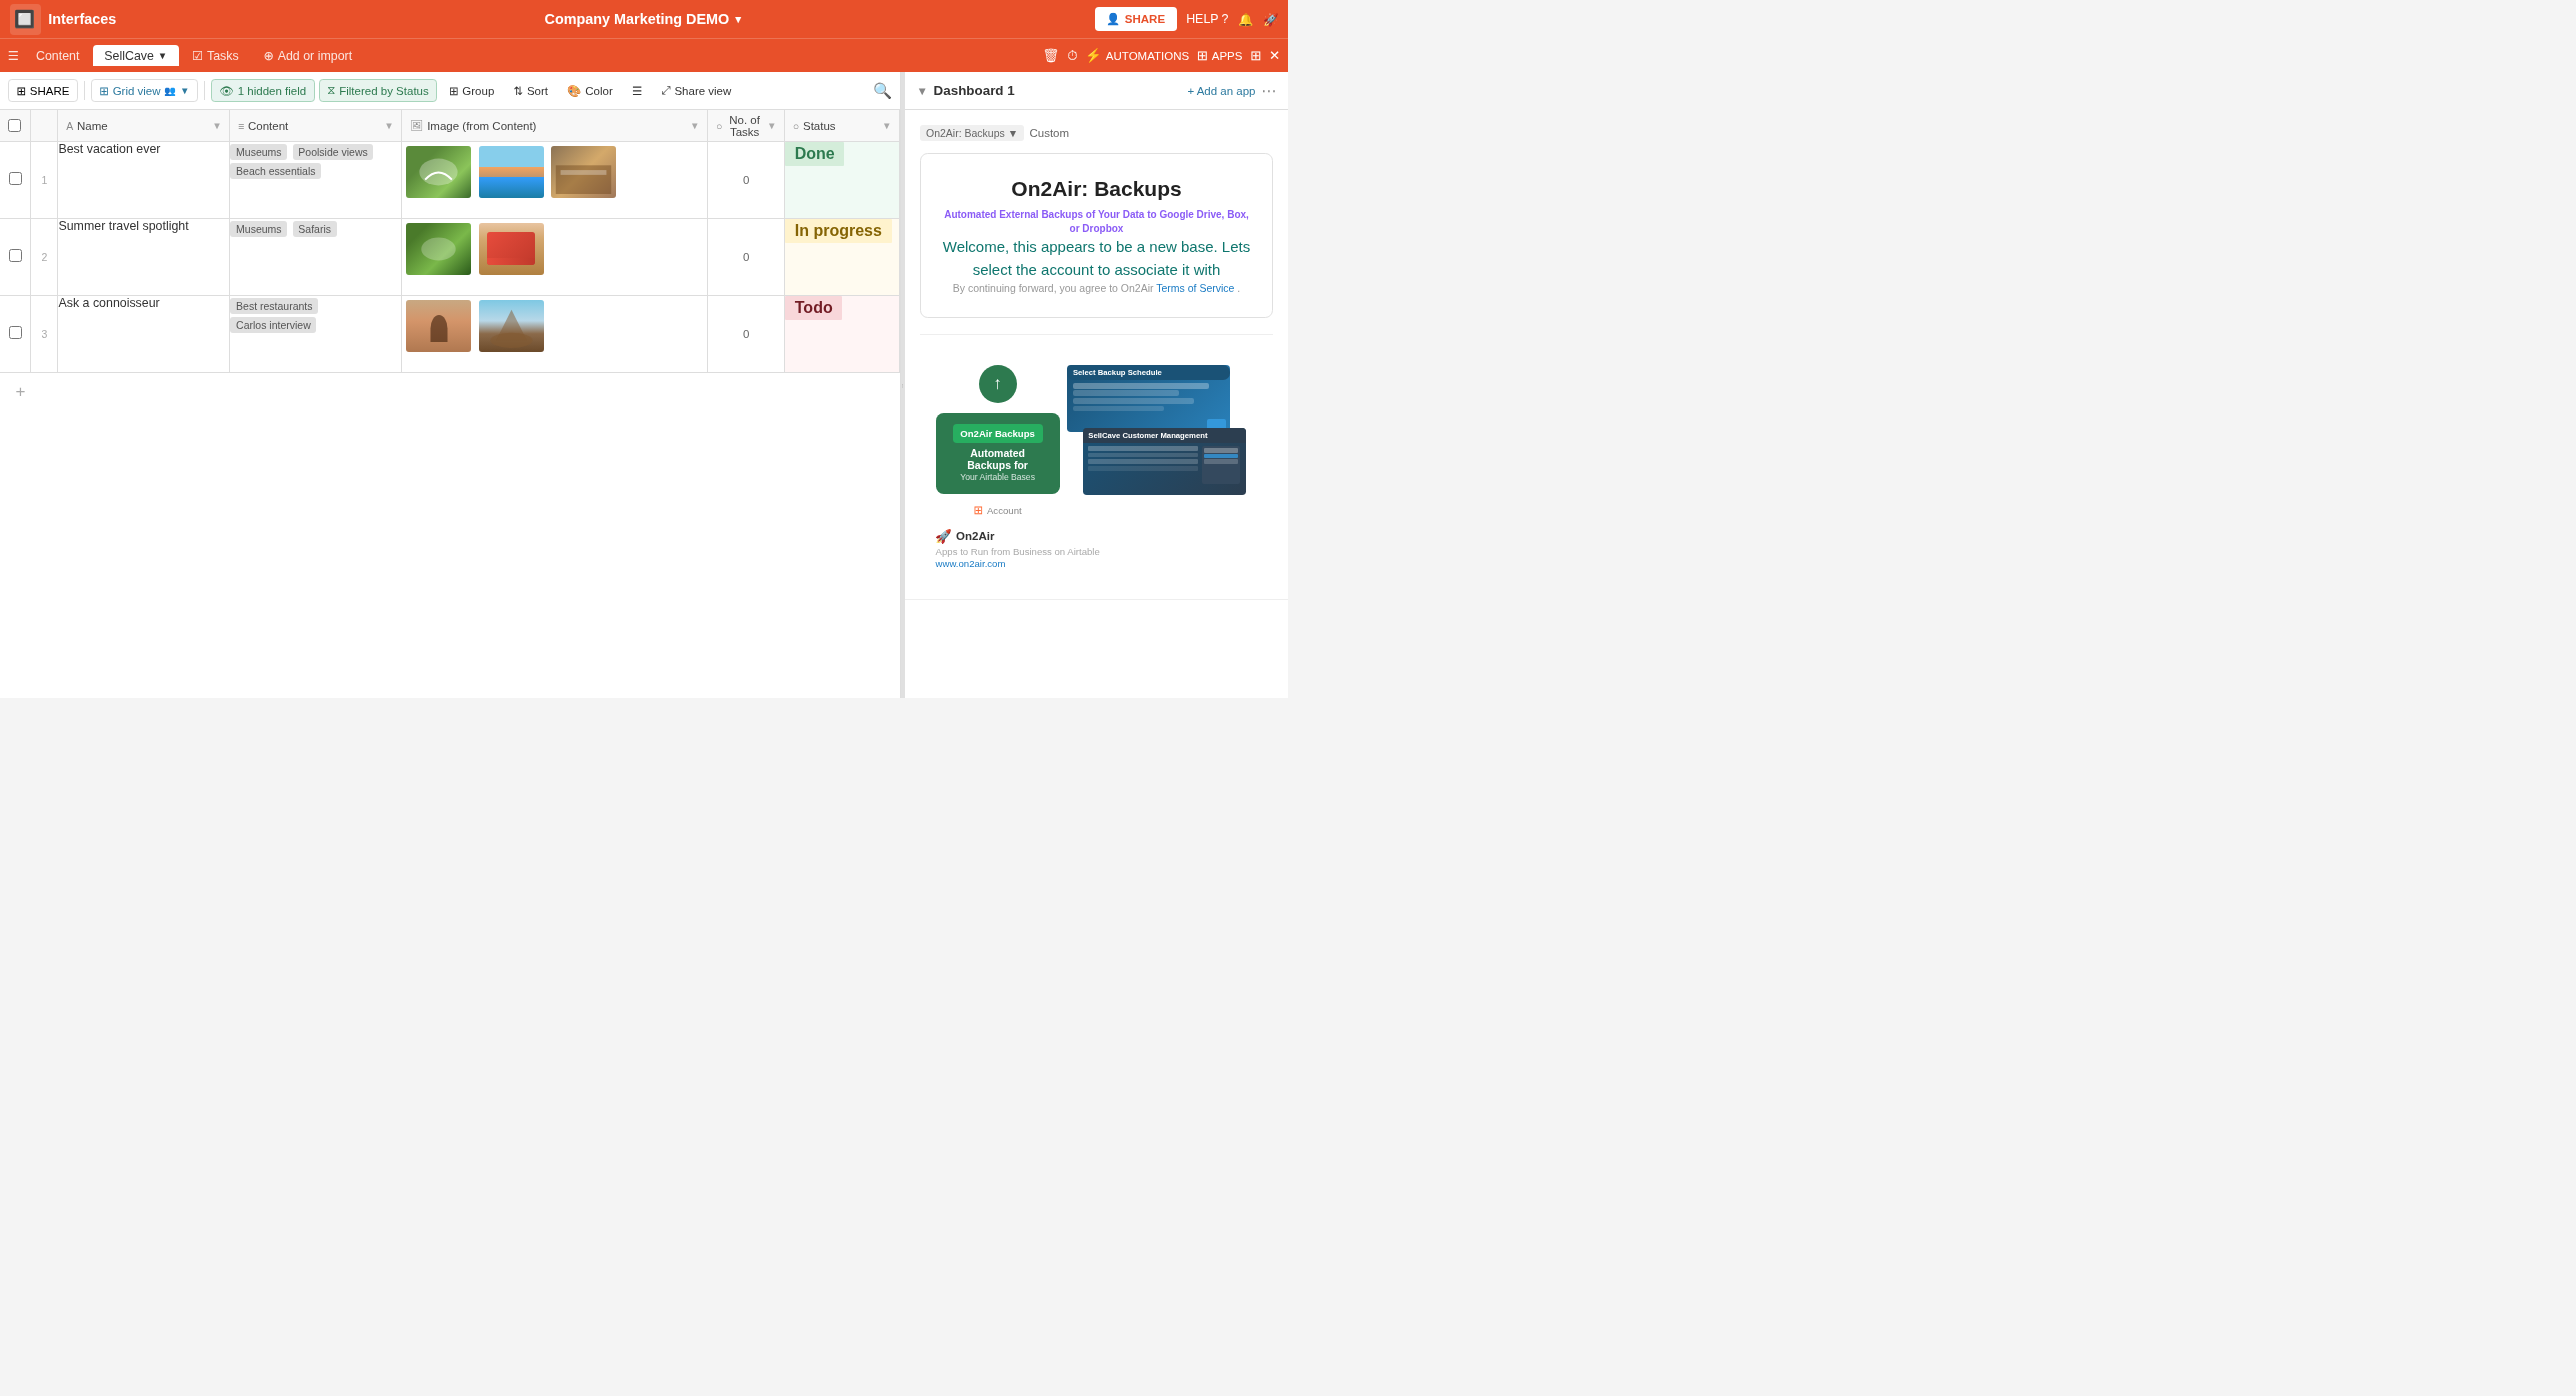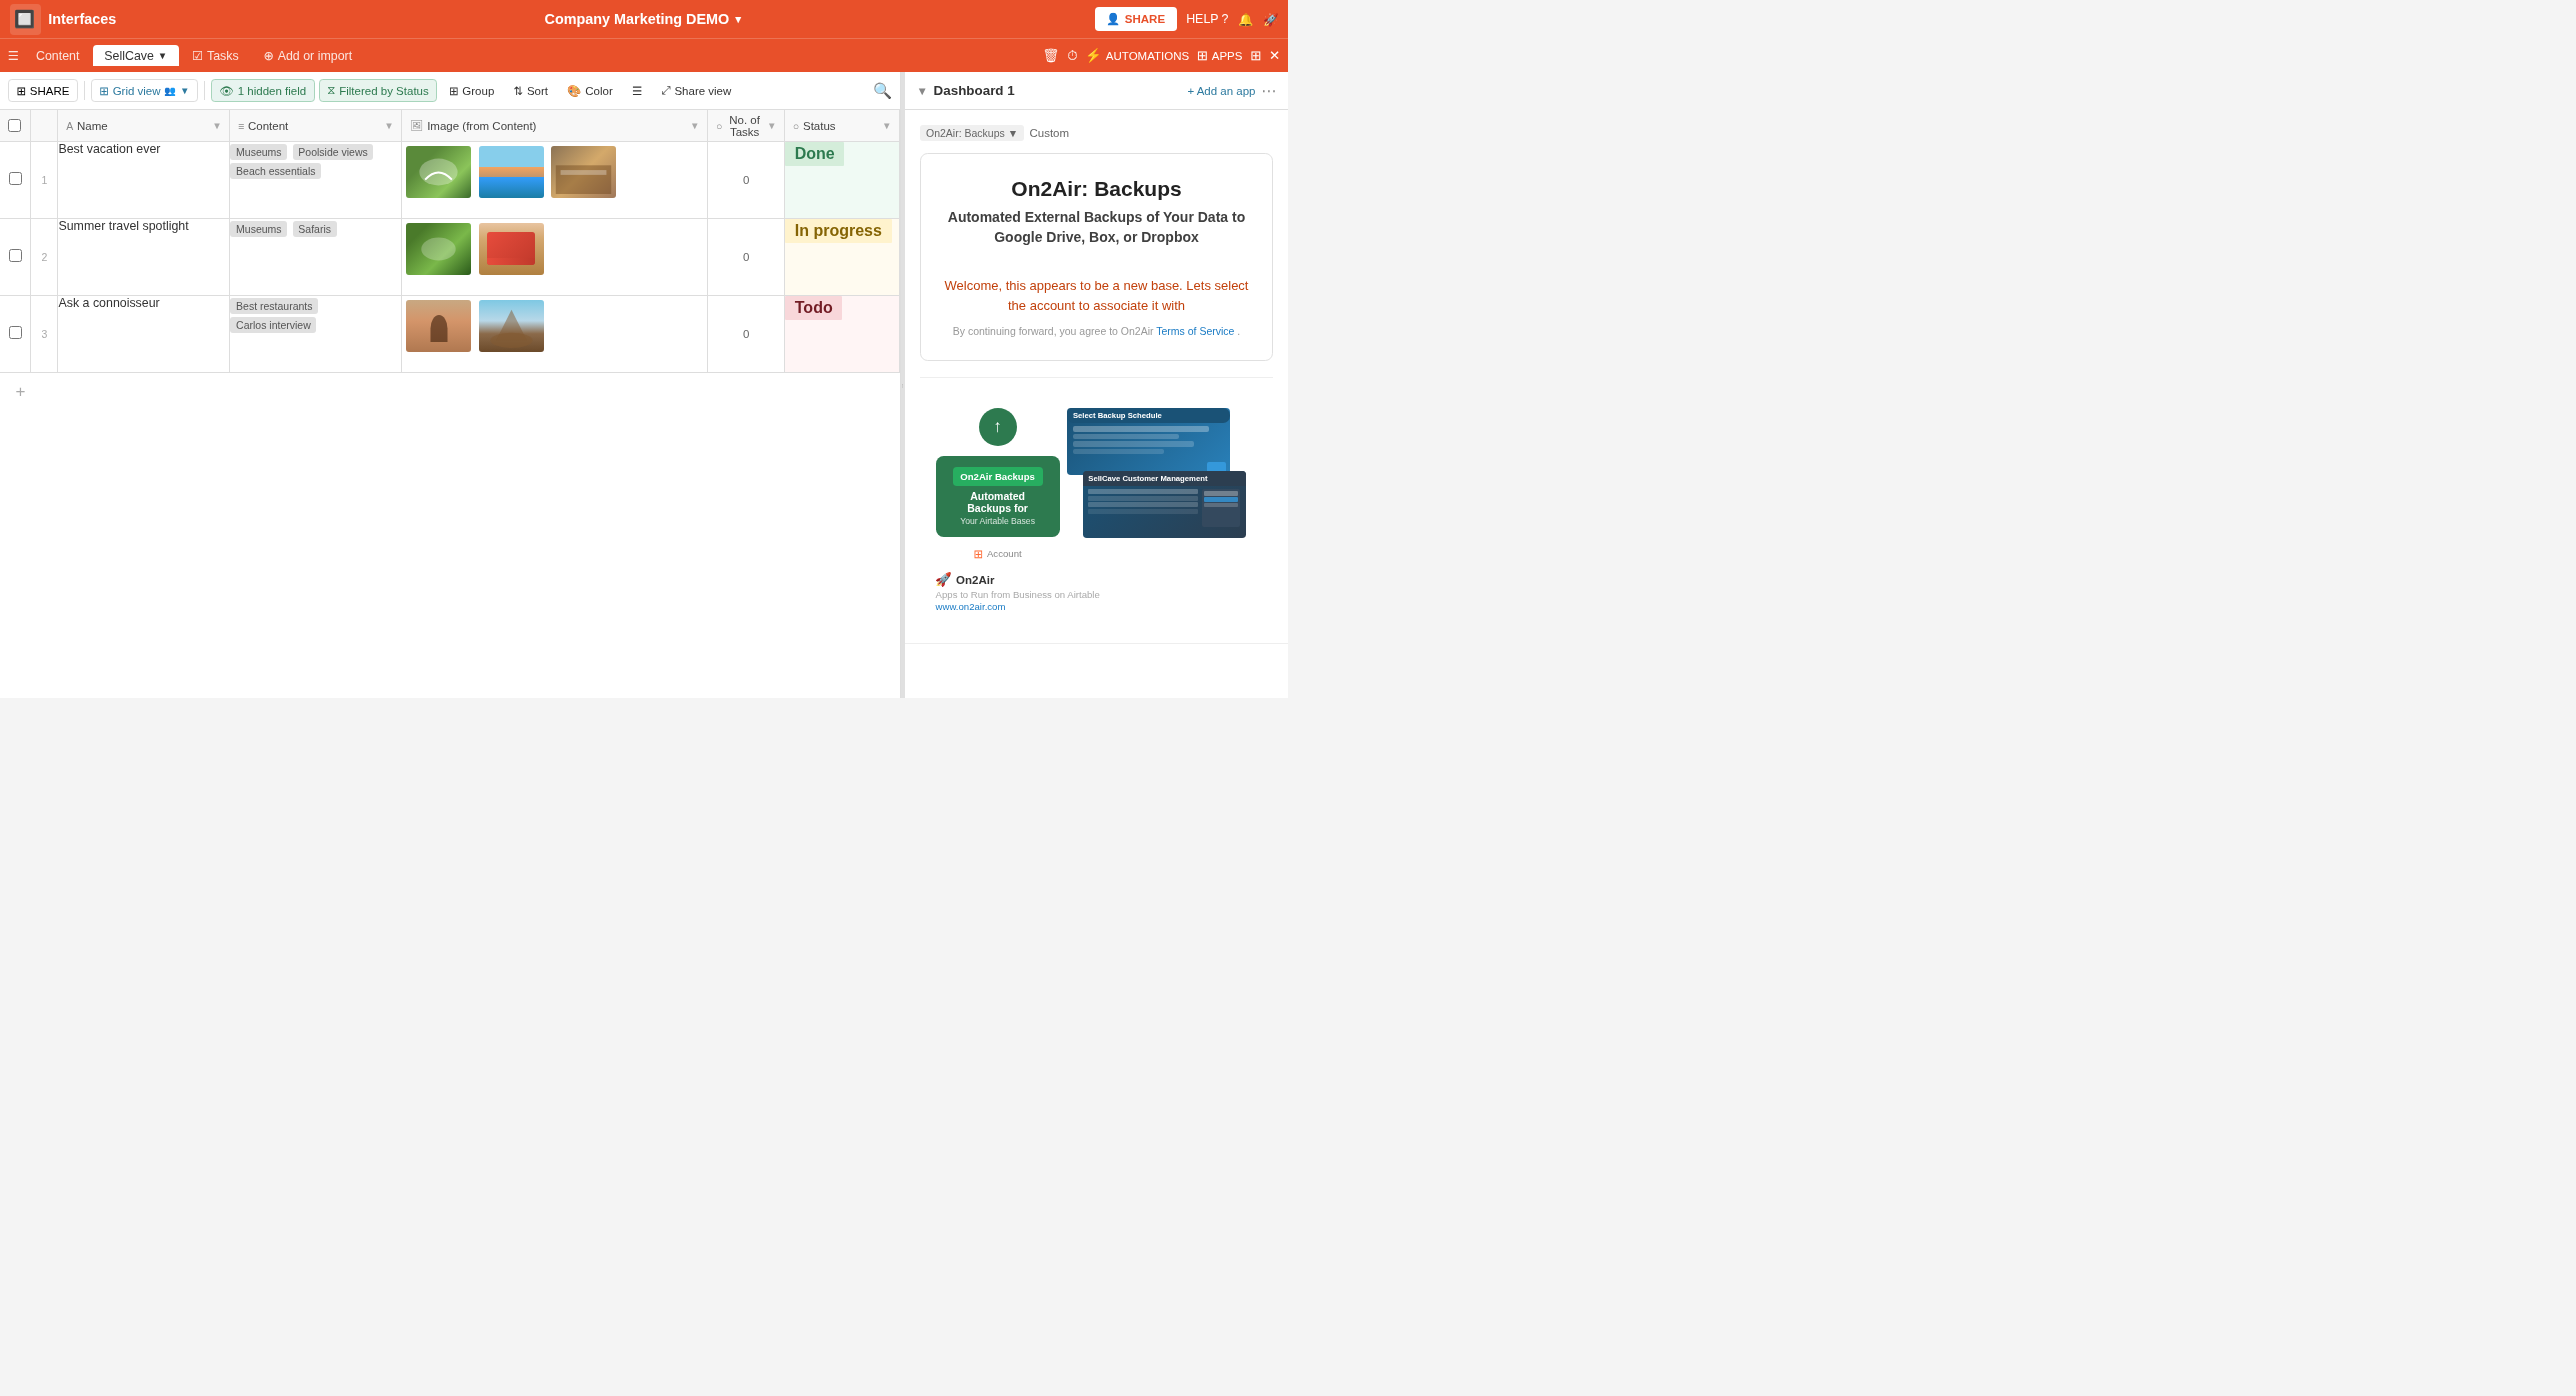--- a/index.html
+++ b/index.html
@@ -302,30 +302,30 @@
       padding: 23px 19px;
       text-align: center;
     }
     .on2air-title {
       font-size: 21px;
       font-weight: 700;
       color: #222;
       margin-bottom: 7.7px;
     }
     .on2air-subtitle {
-      font-size: 14px;
+      font-size: 10px;
       font-weight: 600;
-      color: #404040;
-      margin-bottom: 29px;
+      color: #8b5cf6;
+      margin-bottom: 0;
       line-height: 1.4;
     }
     .on2air-desc {
-      font-size: 13px;
-      color: #c2410c;
-      margin-bottom: 10px;
+      font-size: 15px;
+      color: #0f766e;
+      margin-bottom: 1px;
       line-height: 1.5;
     }
     .on2air-buttons {
       display: flex; gap: 9.6px; justify-content: center;
       margin-bottom: 11.5px;
     }
     .btn-primary {
       background: #1a7bc4;
       color: white;
       border: none;

